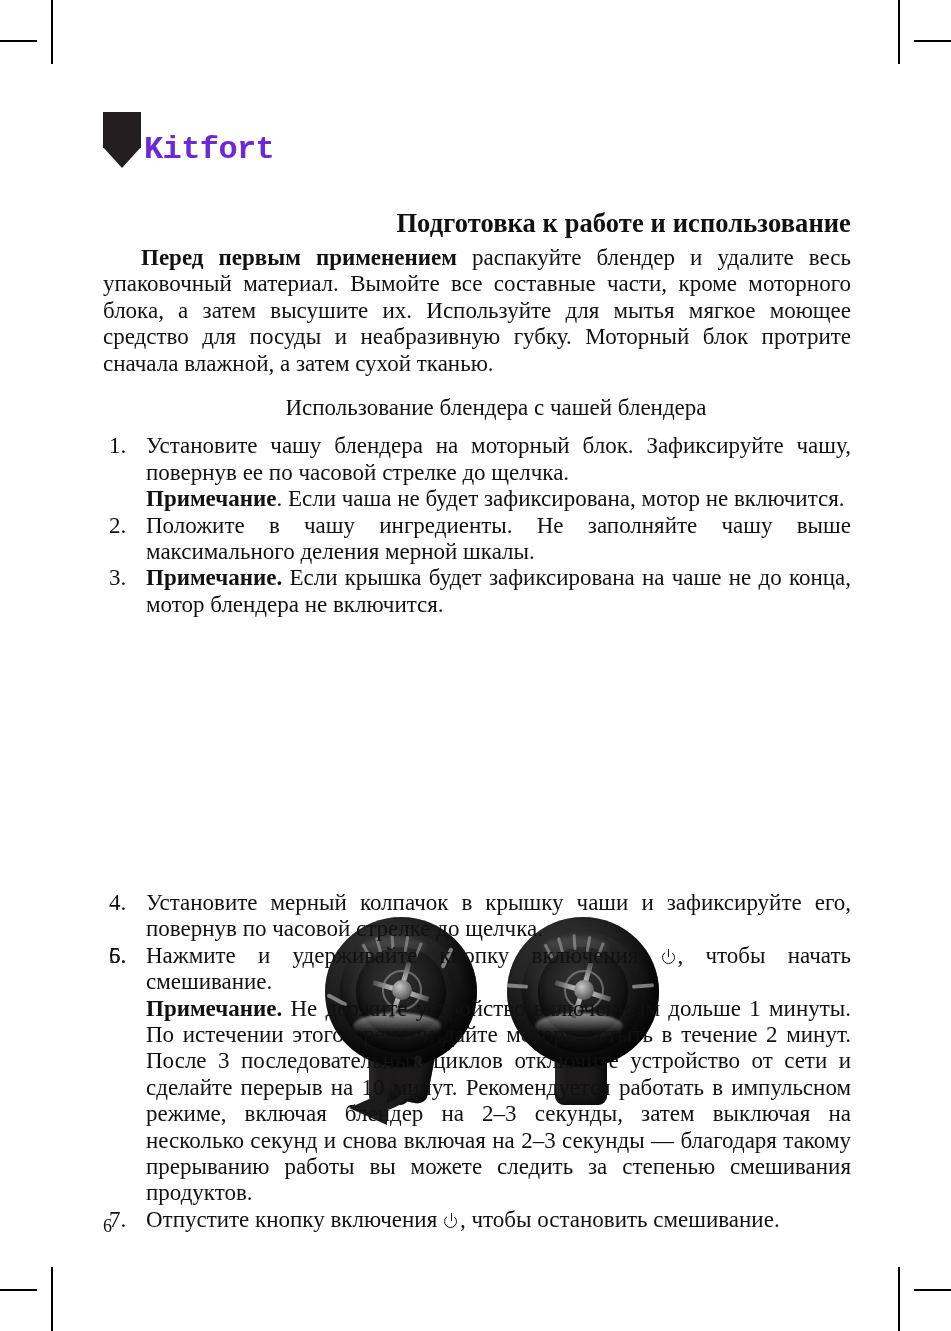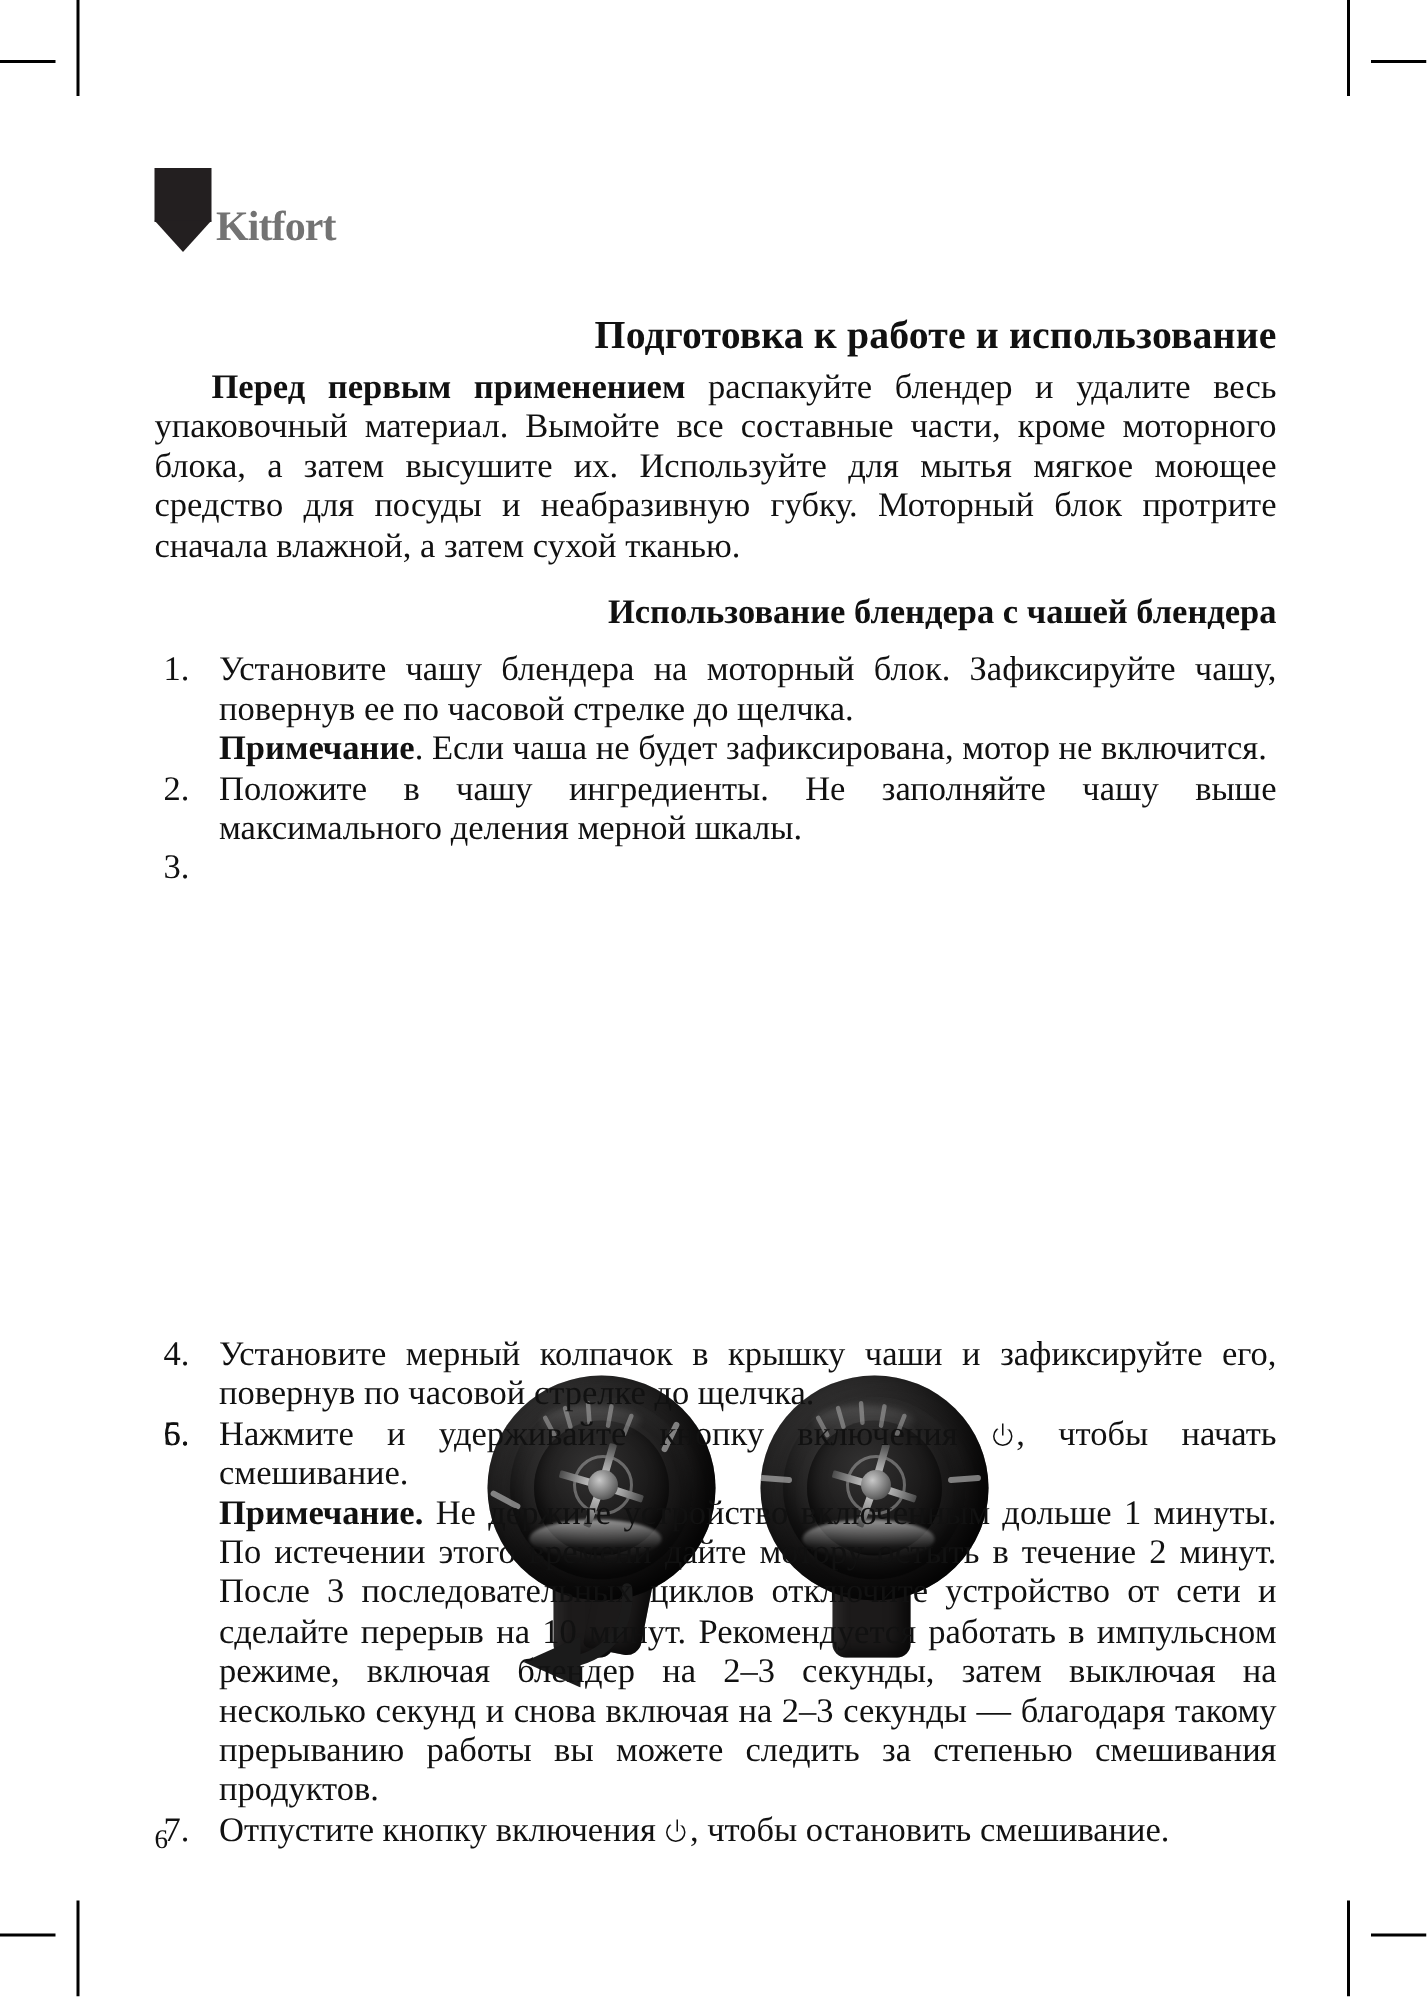--- a/index.html
+++ b/index.html
@@ -69,25 +69,25 @@
   }
   .logo-mark .tail2 {
     position: absolute;
     left: 0; top: 35px;
     width: 0; height: 0;
     border-left: 19px solid transparent;
     border-right: 19px solid transparent;
     border-top: 21px solid #231f20;
   }
   .logo-text {
-    font-family: Liberation Serif, serif;
+    font-family: Liberation Mono, monospace;
     font-weight: 700;
-    font-size: 28px;
+    font-size: 32px;
     letter-spacing: -0.6px;
-    color: #737373;
+    color: #6d28d9;
     line-height: 1;
     padding-bottom: 2px;
   }
 
   
   .page-title {
     position: absolute;
     left: 0;
     top: 190px;
     width: 748px;
@@ -110,22 +110,22 @@
   p.para {
     margin: 0;
     text-indent: 38px;
     hyphens: manual;
   }
   .subhead {
     margin: 0;
     padding-top: 18px;
     padding-bottom: 12px;
     text-indent: 38px;
-    font-weight: 700;
-    text-align: right;
+    font-weight: 400;
+    text-align: center;
   }
   b, .b { font-weight: 700; }
 
   ol.steps {
     margin: 0;
     padding: 0;
     list-style: none;
   }
   ol.steps > li {
     position: relative;
@@ -366,20 +366,21 @@
         <span class="num">1.</span><span>Установите чашу блендера на моторный блок. Зафиксируйте чашу, повернув ее по часовой стрелке до щелчка.</span>
         <span class="note-line"><b>Примечание</b><span>. Если чаша не будет зафиксирована, мотор не включится.</span></span>
       </li>
 
       <li>
         <span class="num">2.</span><span>Положите в чашу ингредиенты. Не заполняйте чашу выше максимального деления мерной шкалы.</span>
       </li>
 
       <li>
         <span class="num">3.</span>
+        <span class="note-line"><b>Примечание.</b><span> Если крышка будет зафиксирована на чаше не до конца, мотор блендера не включится.</span></span>
       </li>
     </ol>
 
     <div class="figure">
 
       <div class="unit left">
         <div class="spout"></div>
         <div class="spout2"></div>
         <div class="lid">
           <div class="ring1"></div>

